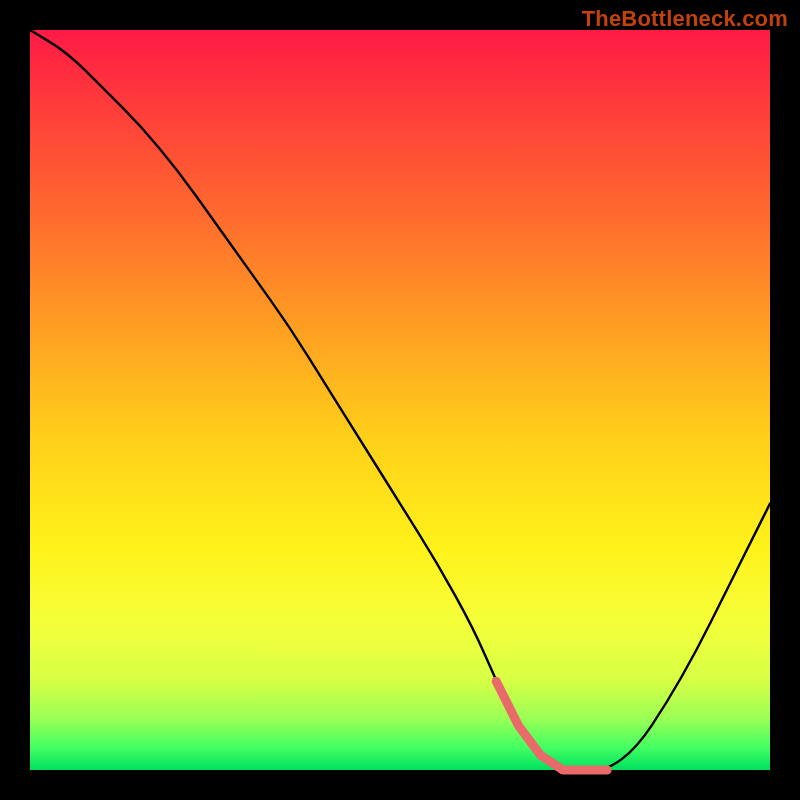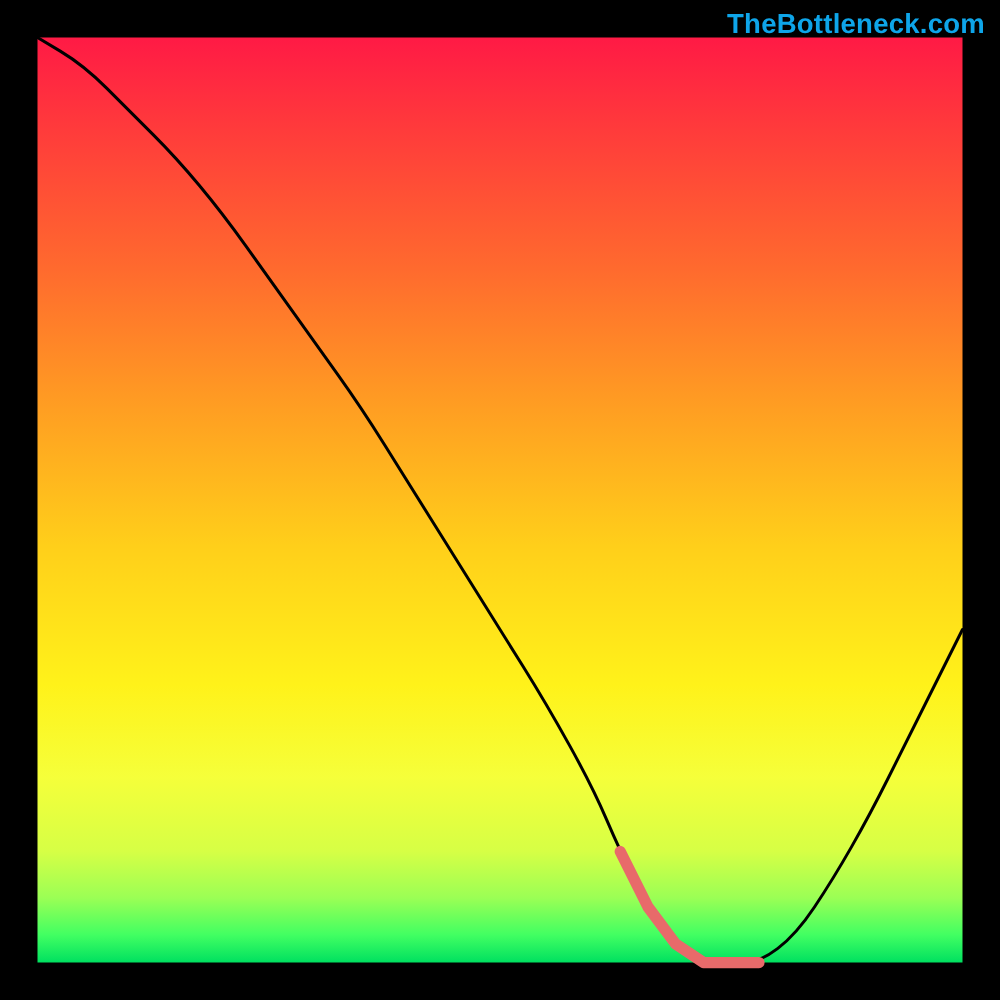--- a/index.html
+++ b/index.html
@@ -35,21 +35,21 @@
       #9bff55 93%,
       #42ff62 97%,
       #00e060 100%);
   }
   .watermark {
     position: absolute;
     top: 6px;
     right: 12px;
     font-size: 22px;
     font-weight: 600;
-    color: #0ea5e9;
+    color: #c2410c;
     letter-spacing: 0.2px;
     user-select: none;
   }
   svg.curve {
     position: absolute;
     left: 0;
     top: 0;
     width: 740px;
     height: 740px;
     overflow: visible;

